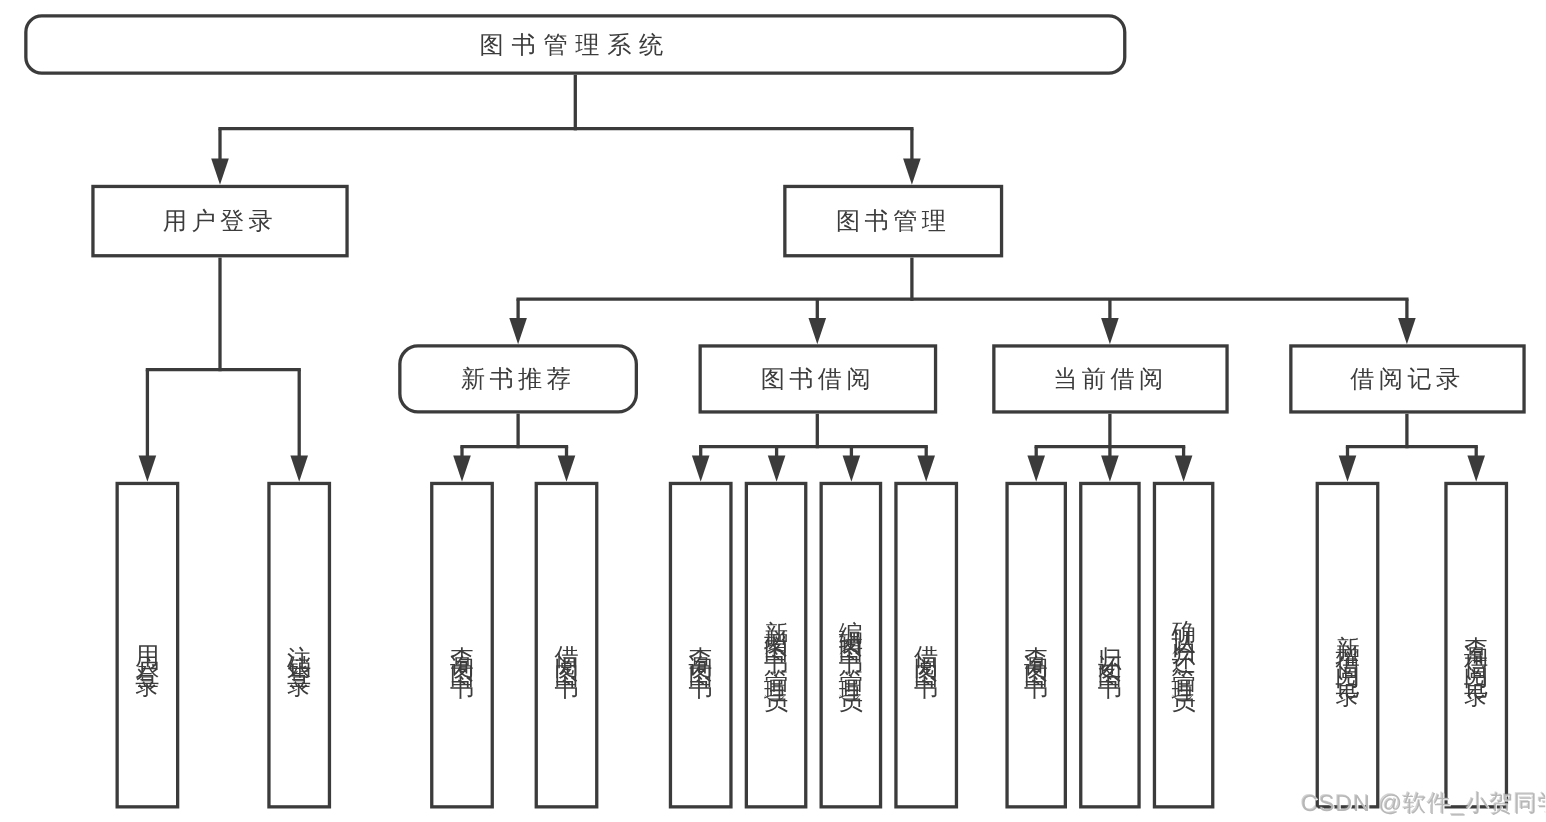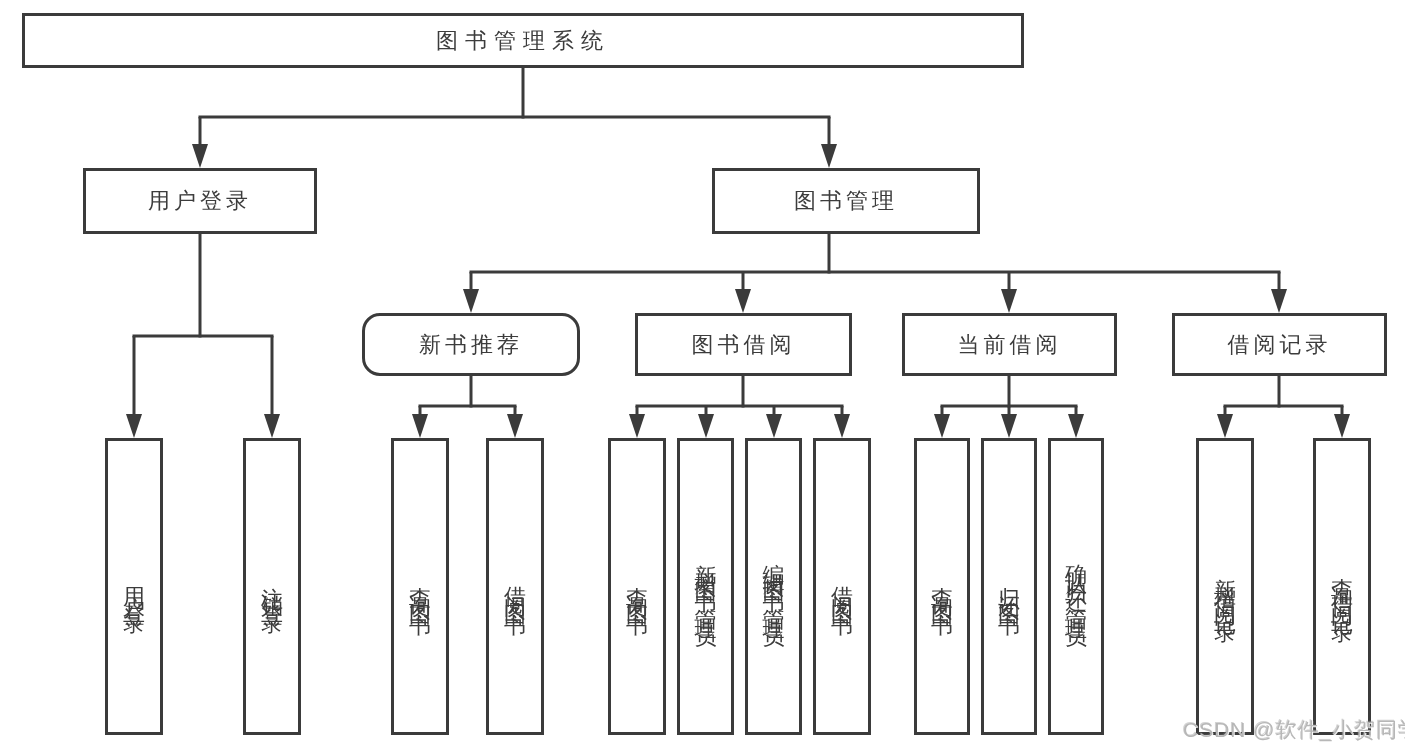--- a/index.html
+++ b/index.html
@@ -25,21 +25,21 @@
     background: #ffffff;
     border: 3px solid #3b3b3b;
     display: flex;
     align-items: center;
     justify-content: center;
     font-size: 22px;
     color: #3c3c3c;
     white-space: nowrap;
   }
   .box.h { letter-spacing: 4px; }
-  .box.root-box { letter-spacing: 7px; }
+  .box.root-box { letter-spacing: 7px; border-radius: 16px; }
   .box.v {
     writing-mode: vertical-rl;
     letter-spacing: 9px;
     padding: 6px 0;
   }
   .watermark {
     position: absolute;
     left: 1183px;
     top: 716px;
     font-size: 21px;
@@ -112,21 +112,21 @@
     <line x1="1223.5" y1="406" x2="1343.5" y2="406"></line>
     <line x1="1225" y1="406" x2="1225" y2="416"></line>
     <polygon points="1217,414 1233,414 1225,438"></polygon>
     <line x1="1342" y1="406" x2="1342" y2="416"></line>
     <polygon points="1334,414 1350,414 1342,438"></polygon>
   </svg>
 
   <div class="box h root-box" style="left:22px; top:13px; width:1002px; height:55px;">图书管理系统</div>
 
   <div class="box h" style="left:83px; top:168px; width:234px; height:66px;">用户登录</div>
-  <div class="box h" style="left:712px; top:168px; width:268px; height:66px;">图书管理</div>
+  <div class="box h" style="left:712px; top:168px; width:200px; height:66px;">图书管理</div>
 
   <div class="box h" style="left:362px; top:313px; width:218px; height:63px;border-radius:18px;">新书推荐</div>
   <div class="box h" style="left:902px; top:313px; width:215px; height:63px;">当前借阅</div>
   <div class="box h" style="left:635px; top:313px; width:217px; height:63px;">图书借阅</div>
   <div class="box h" style="left:1172px; top:313px; width:215px; height:63px;">借阅记录</div>
 
   <div class="box v" style="left:105px; top:438px; width:58px; height:297px;">用户登录</div>
   <div class="box v" style="left:243px; top:438px; width:58px; height:297px;">注销登录</div>
 
   <div class="box v" style="left:391px; top:438px; width:58px; height:297px;">查询图书</div>

